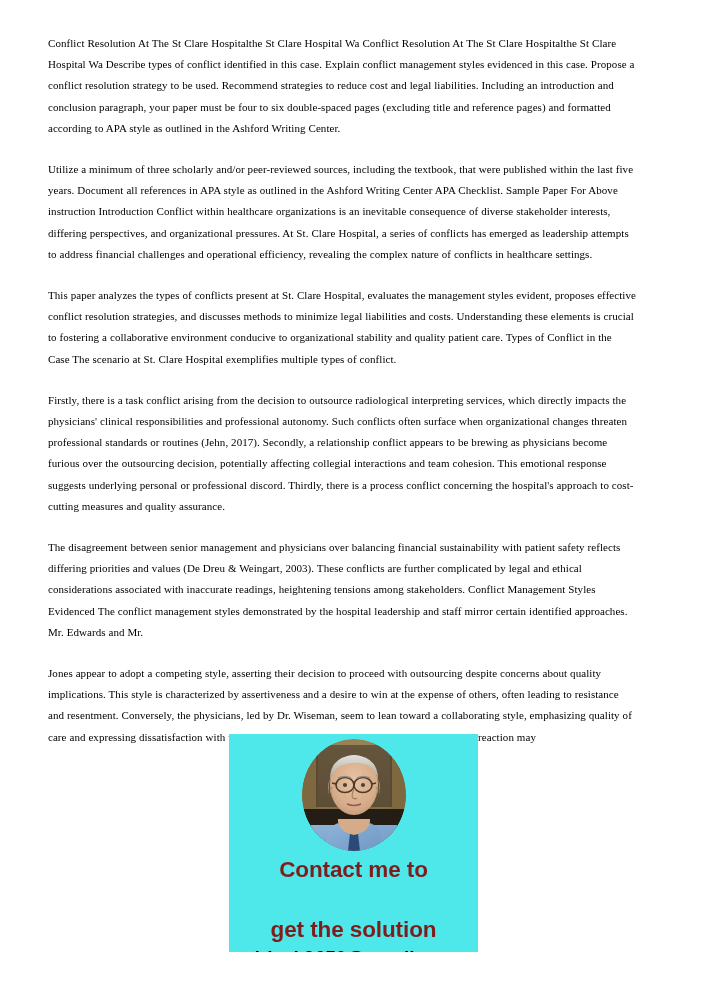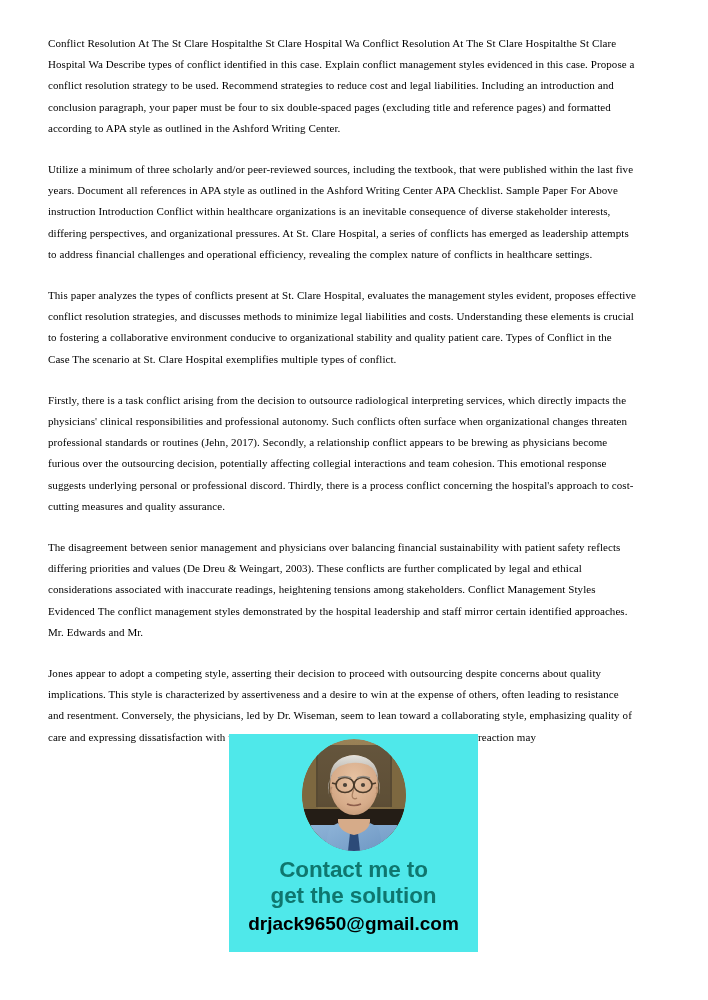--- a/index.html
+++ b/index.html
@@ -56,25 +56,25 @@
     position: relative;
     flex: none;
   }
   #promo-avatar svg { display: block; width: 104px; height: 112px; }
   #promo-headline {
     margin-top: 6px;
     font-family: "Liberation Sans", "DejaVu Sans", sans-serif;
     font-weight: bold;
     font-size: 22.5px;
     line-height: 26px;
-    color: #0f766e;
+    color: #7f1d1d;
     text-align: center;
     letter-spacing: -0.1px;
   }
-  #promo-headline .l2 { display: block; }
+  #promo-headline .l2 { display: block; margin-top: 34px; }
   #promo-email {
     margin-top: 4px;
     font-family: Liberation Sans, sans-serif;
     font-weight: bold;
     font-size: 19px;
     line-height: 22px;
     color: #000000;
     text-align: center;
   }
 </style>

